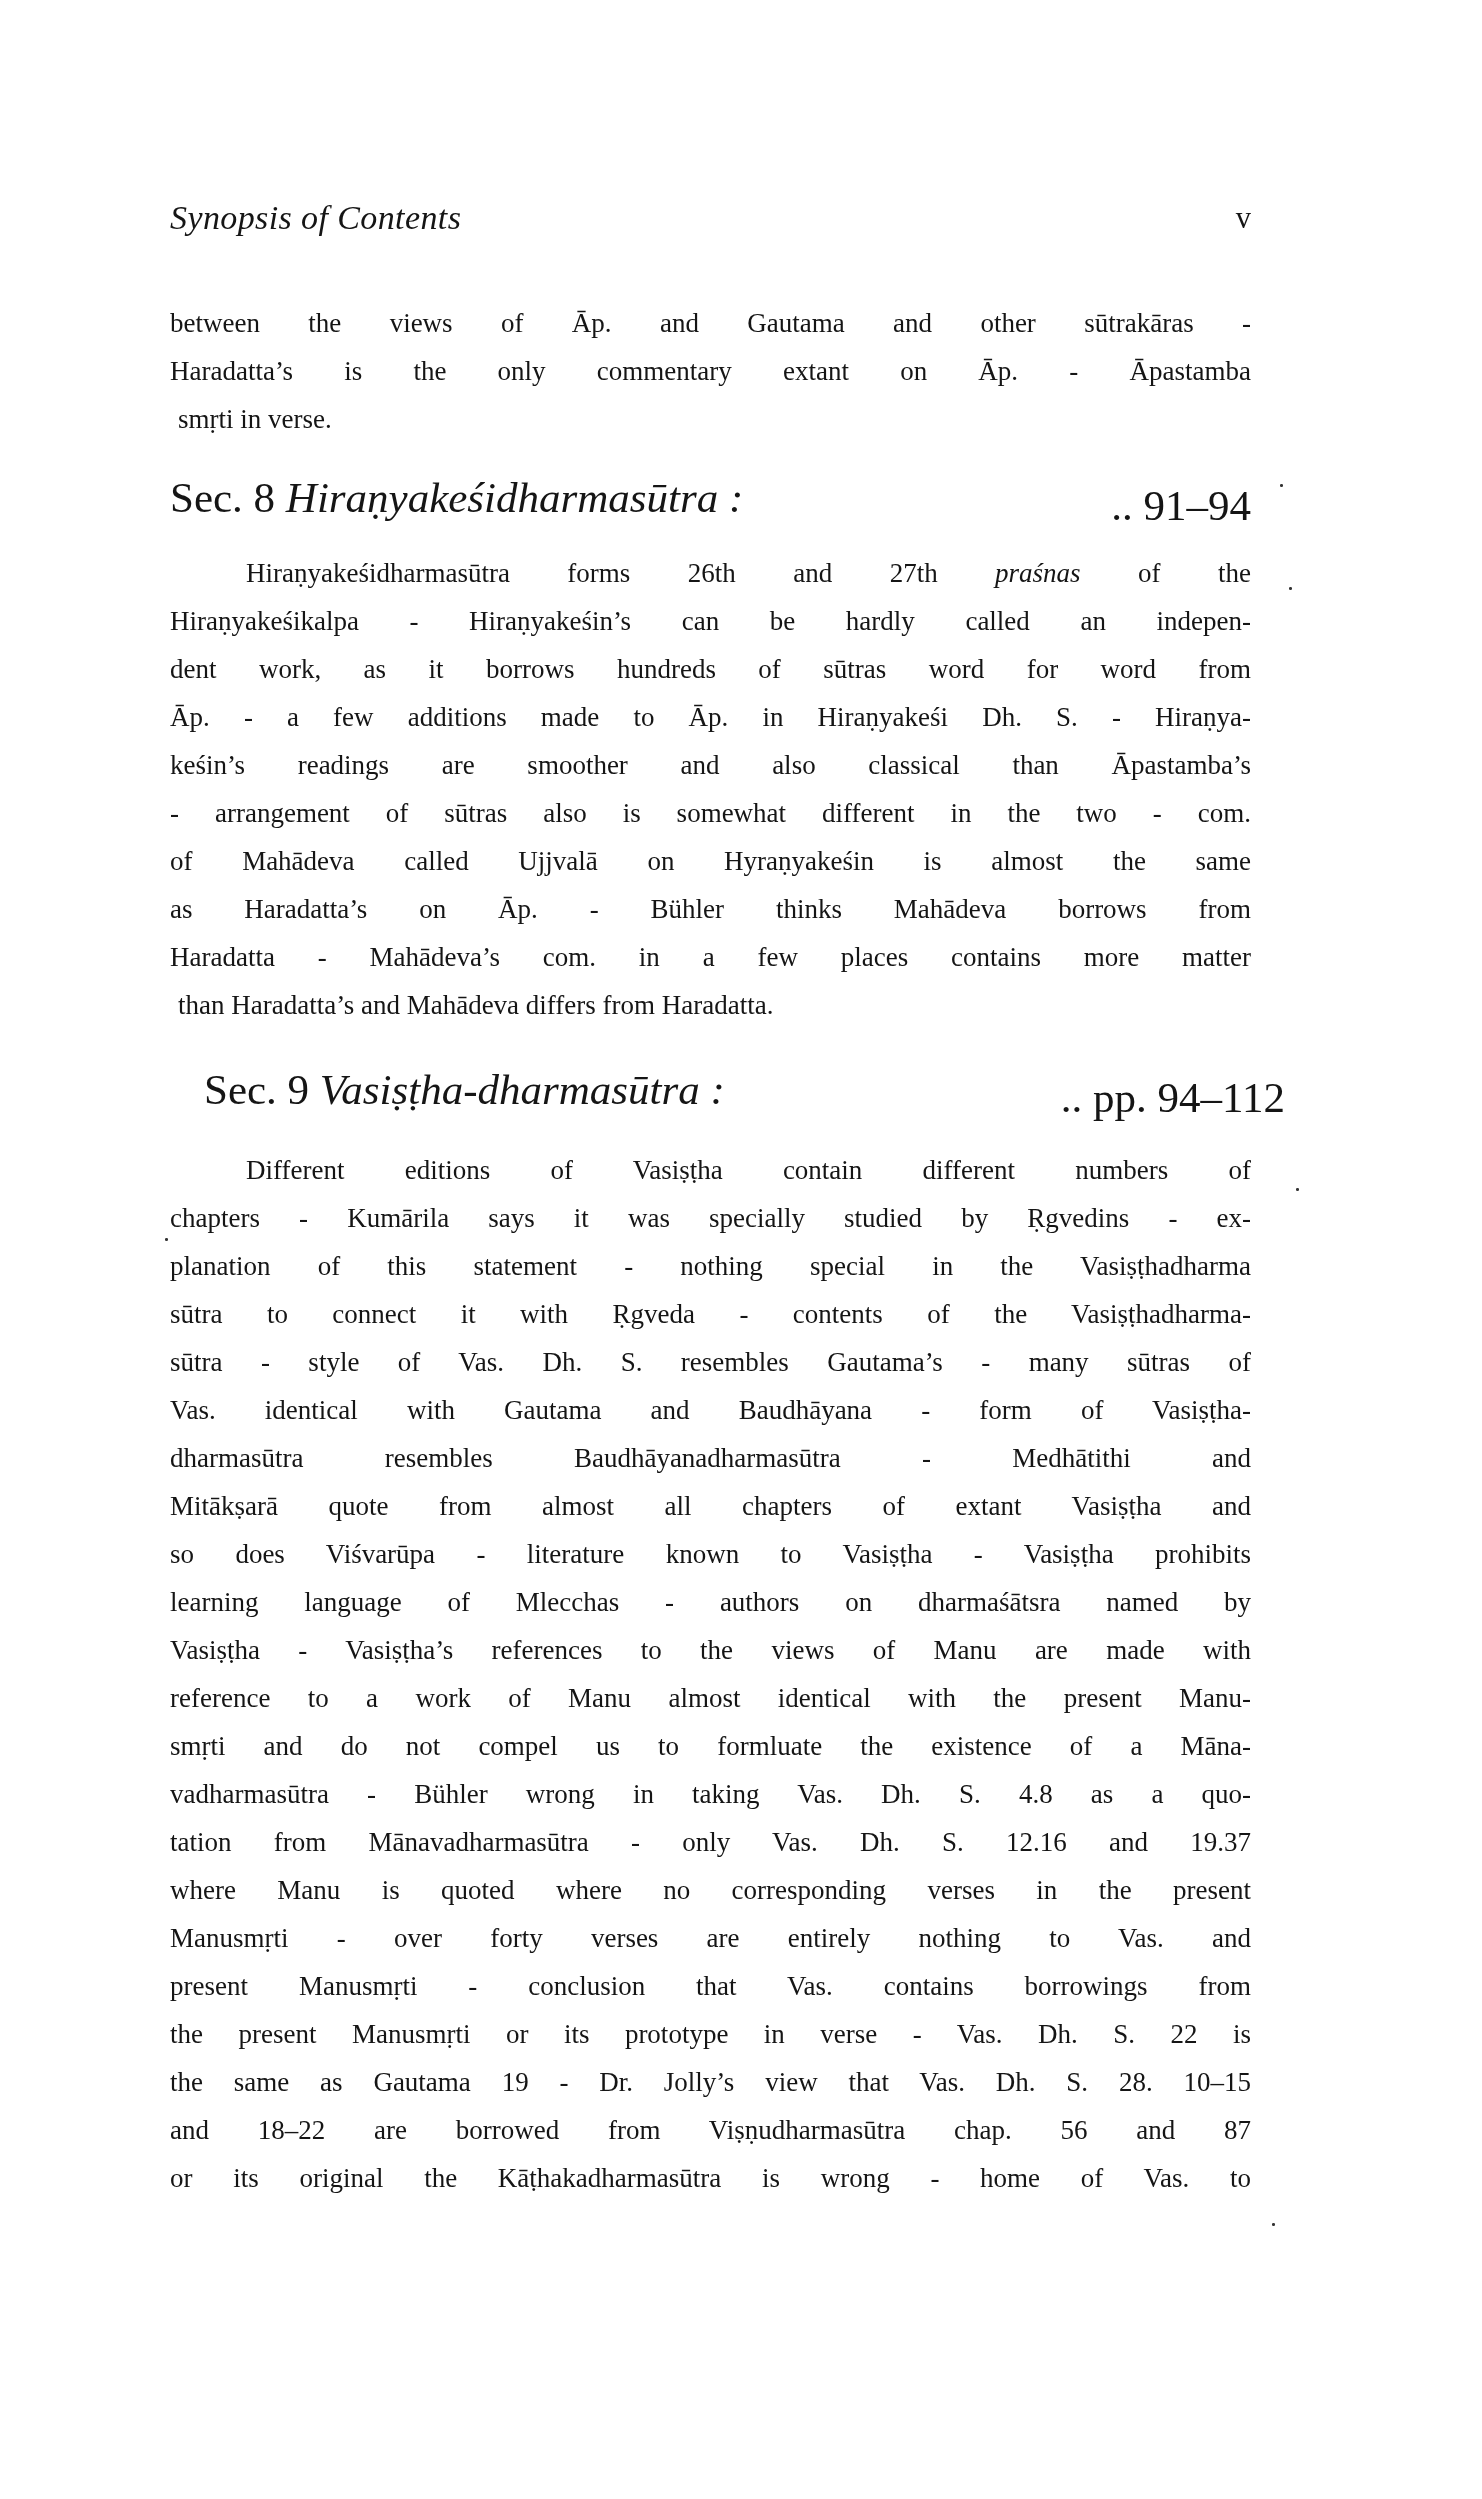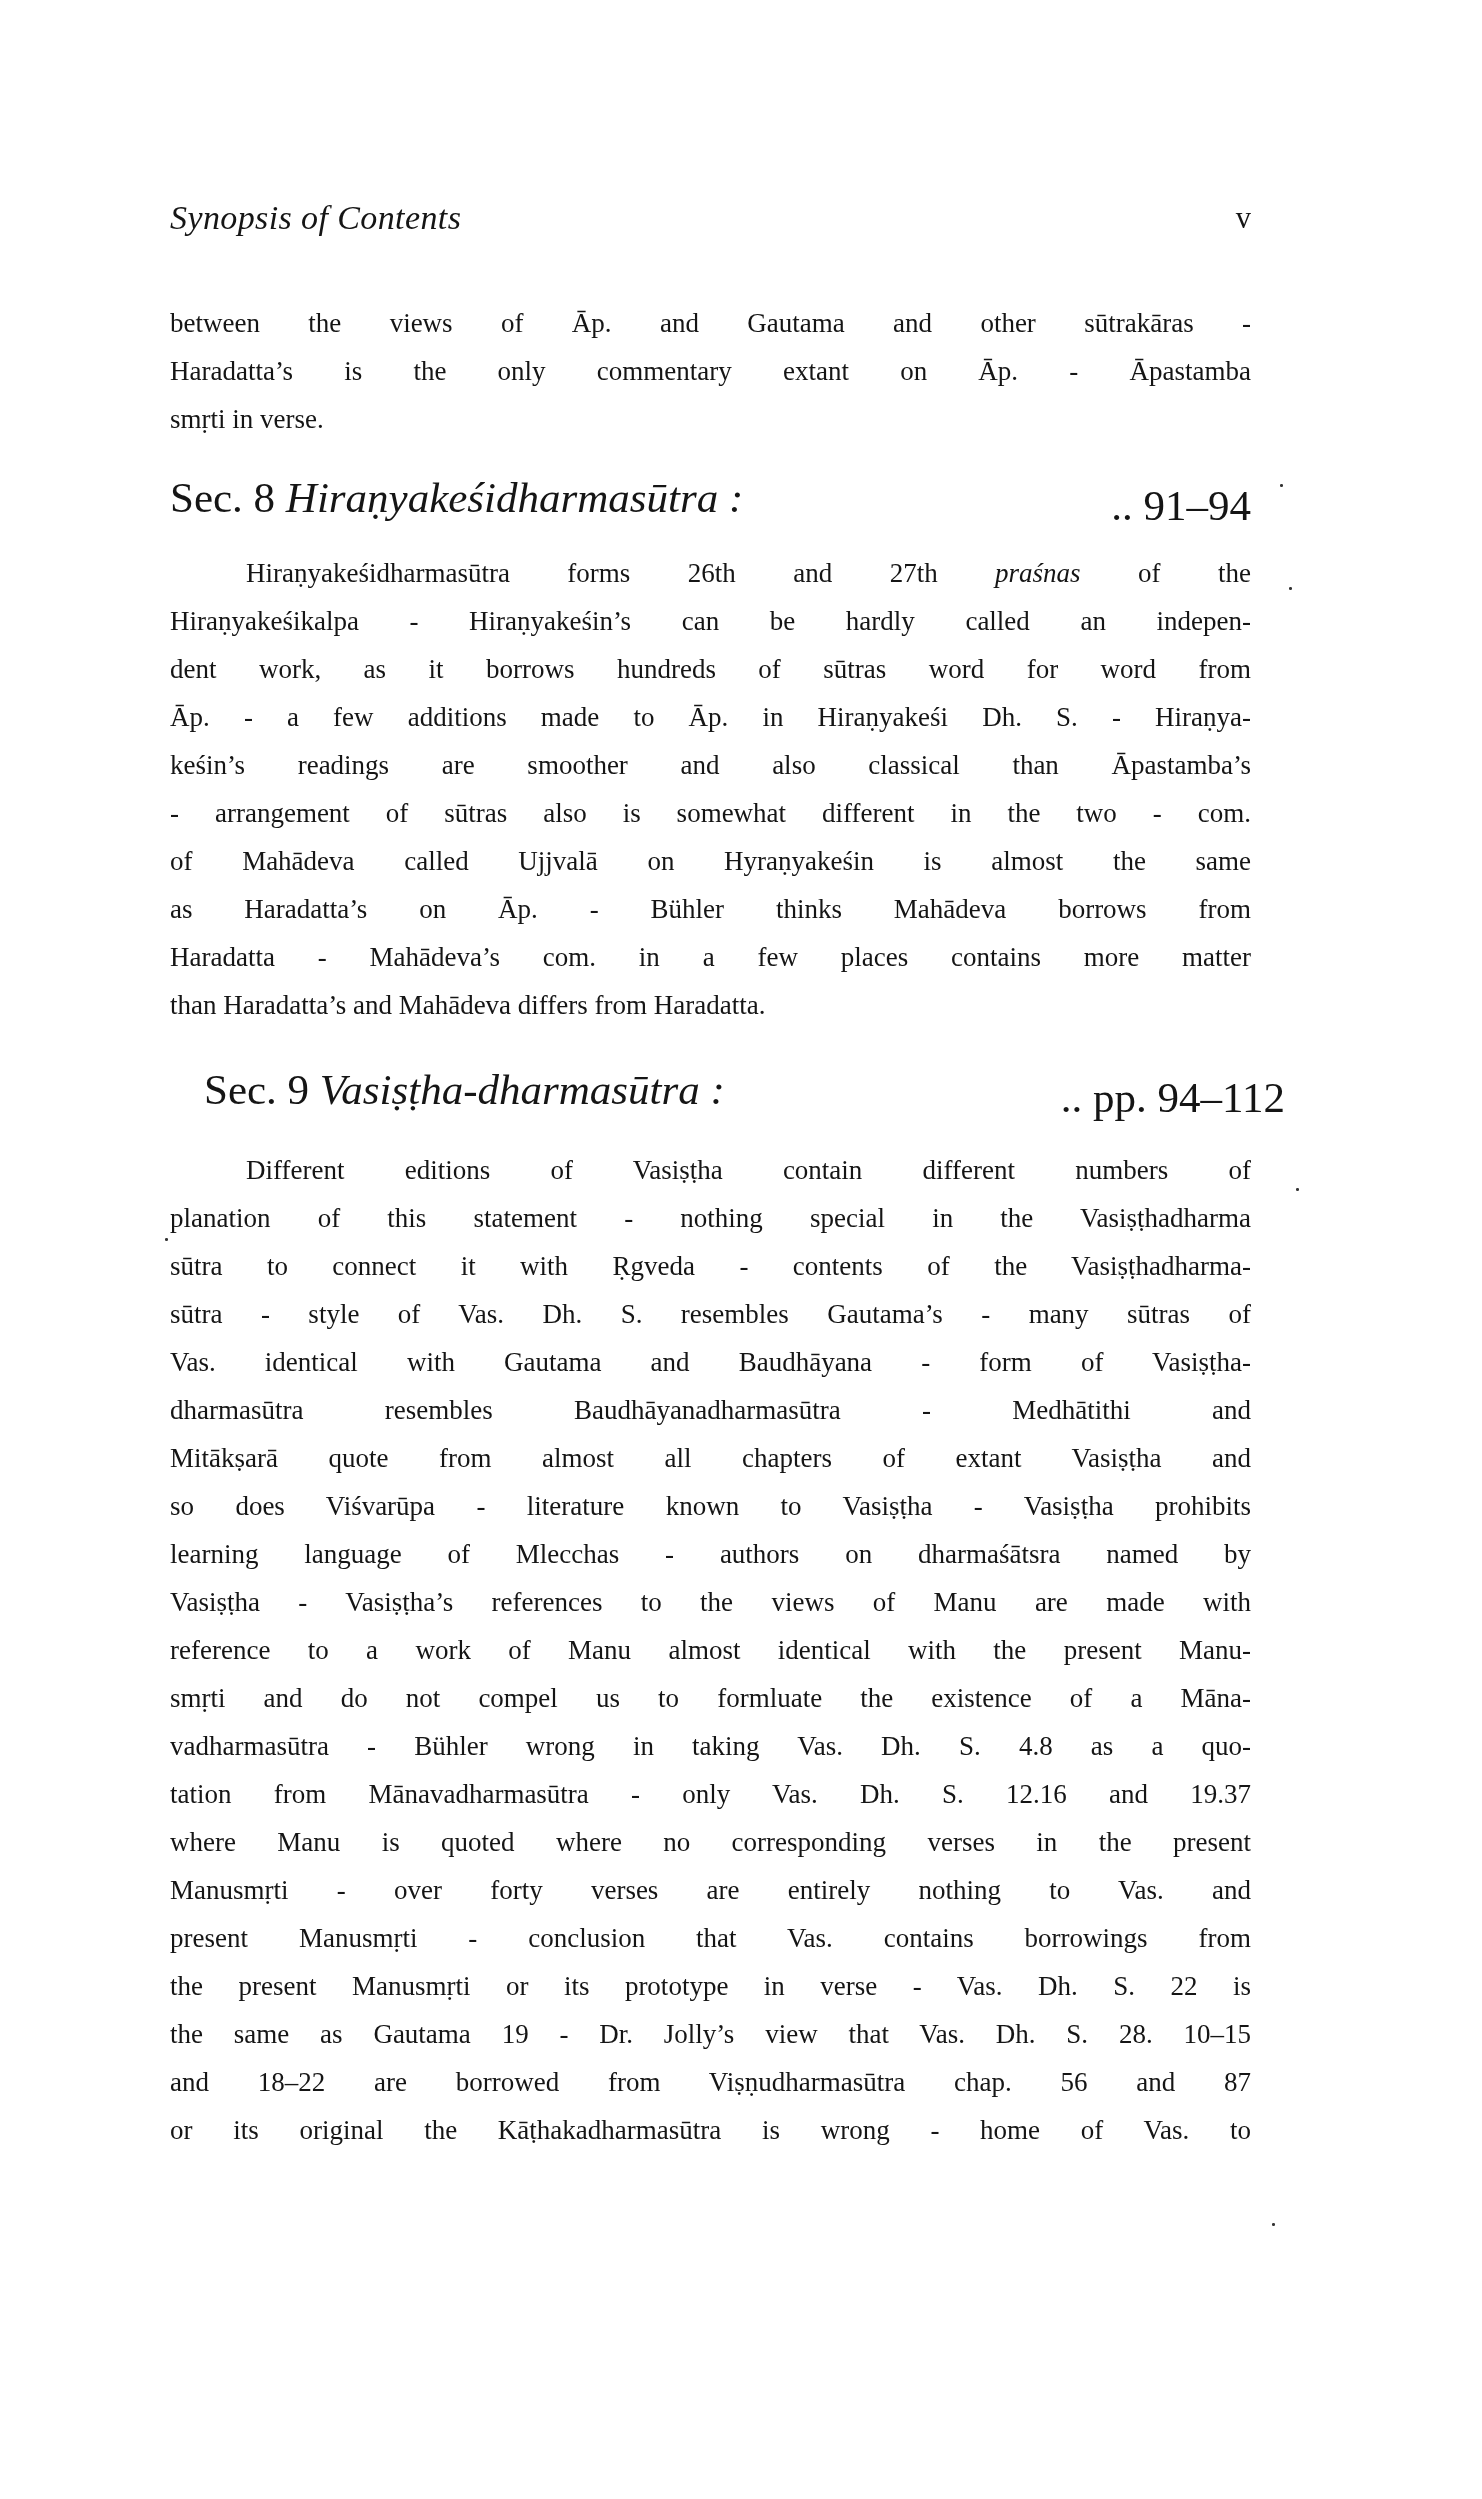--- a/index.html
+++ b/index.html
@@ -51,20 +51,21 @@
       height: 48px;
       line-height: 48px;
       font-size: 27px;
       text-align: justify;
       text-align-last: justify;
       white-space: nowrap;
       overflow: visible;
     }
     .line.last {
       text-align-last: left;
+      margin-left: 8px;
     }
     .line.indent {
       padding-left: 76px;
     }
     .sec-head {
       position: absolute;
       left: 170px;
       width: 1081px;
       height: 48px;
       line-height: 48px;
@@ -115,20 +116,21 @@
   </div>
 
   <div class="sec-head" style="top:1066px;margin-left:34px;">
     <span class="sec-label">Sec. 9</span>
     <span class="sec-title">Vasiṣṭha-dharmasūtra :</span>
     <span class="sec-pages">.. pp. 94–112</span>
   </div>
 
   <div class="block" style="top:1146px;">
     <span class="line indent">Different editions of Vasiṣṭha contain different numbers of</span>
+    <span class="line">chapters - Kumārila says it was specially studied by Ṛgvedins - ex-</span>
     <span class="line">planation of this statement - nothing special in the Vasiṣṭhadharma</span>
     <span class="line">sūtra to connect it with Ṛgveda - contents of the Vasiṣṭhadharma-</span>
     <span class="line">sūtra - style of Vas. Dh. S. resembles Gautama’s - many sūtras of</span>
     <span class="line">Vas. identical with Gautama and Baudhāyana - form of Vasiṣṭha-</span>
     <span class="line">dharmasūtra resembles Baudhāyanadharmasūtra - Medhātithi and</span>
     <span class="line">Mitākṣarā quote from almost all chapters of extant Vasiṣṭha and</span>
     <span class="line">so does Viśvarūpa - literature known to Vasiṣṭha - Vasiṣṭha prohibits</span>
     <span class="line">learning language of Mlecchas - authors on dharmaśātsra named by</span>
     <span class="line">Vasiṣṭha - Vasiṣṭha’s references to the views of Manu are made with</span>
     <span class="line">reference to a work of Manu almost identical with the present Manu-</span>

